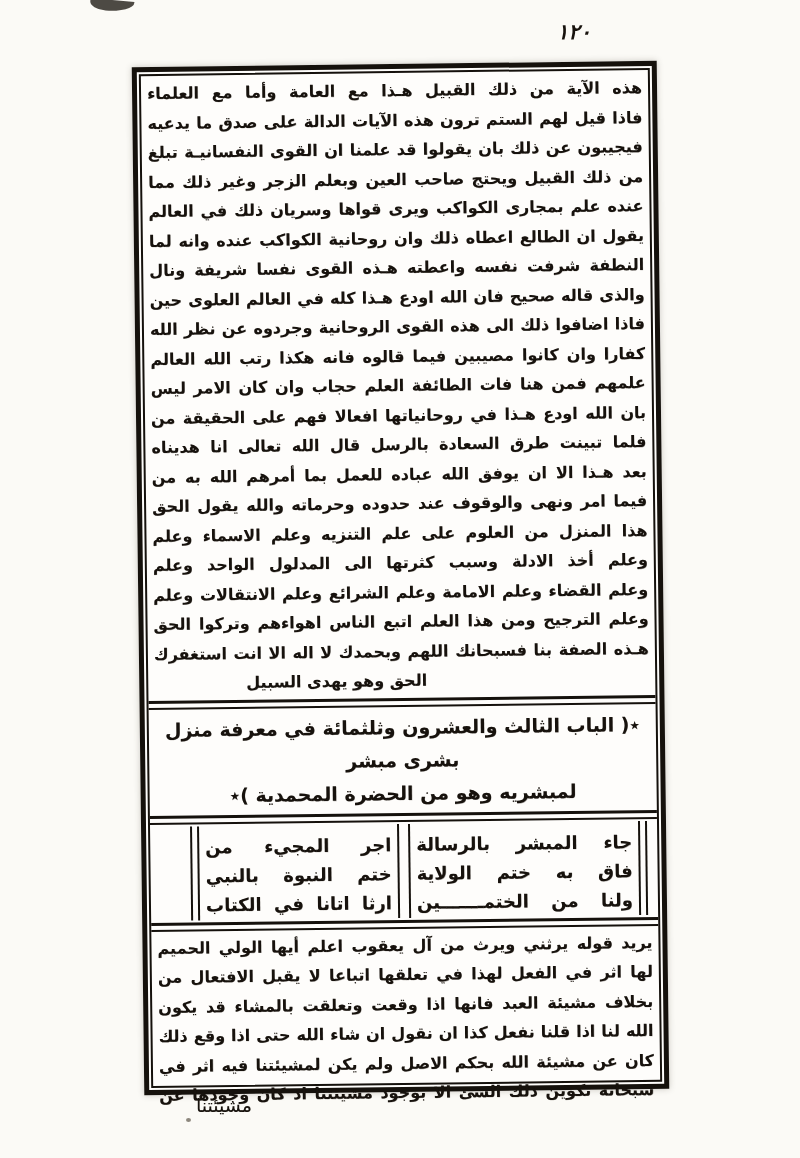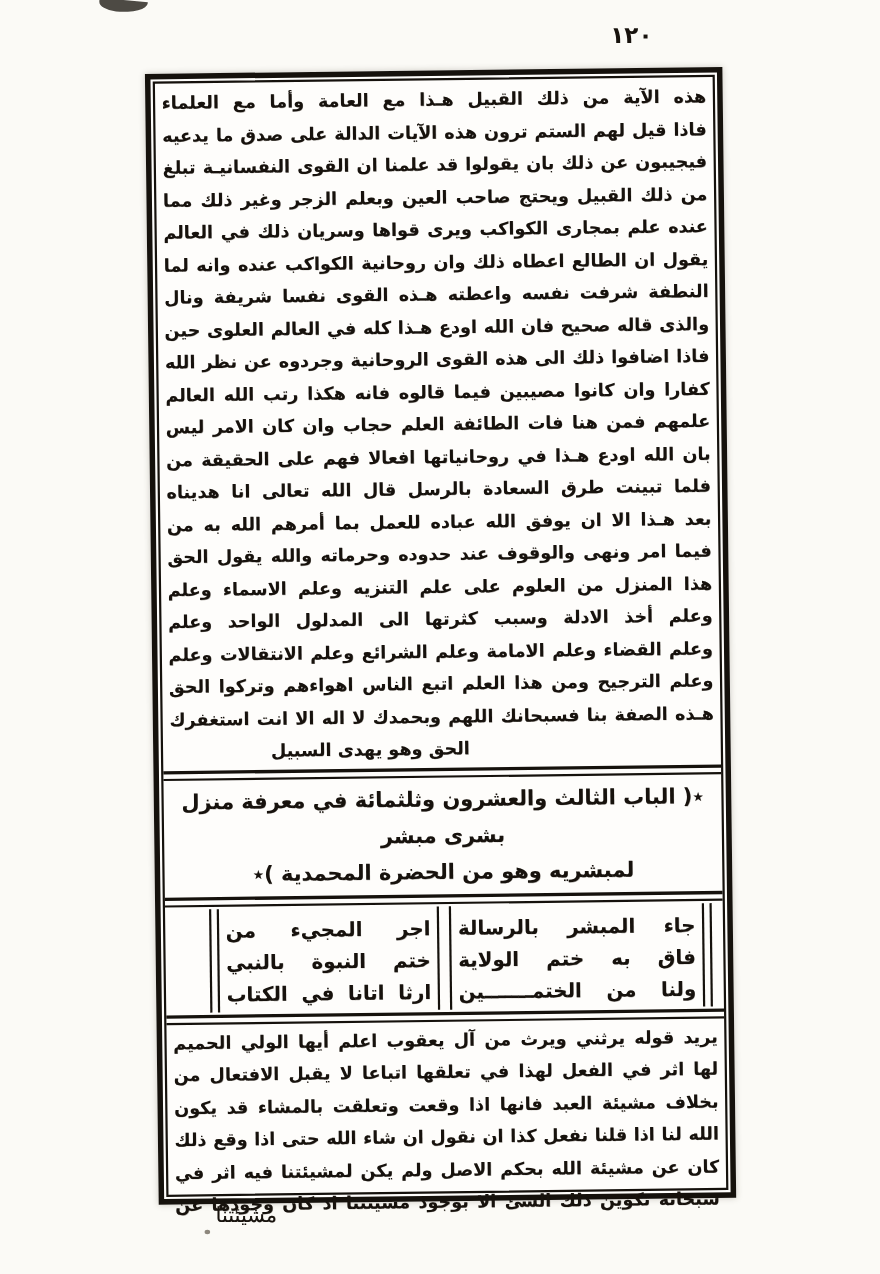--- a/index.html
+++ b/index.html
@@ -5,20 +5,21 @@
   html,body{margin:0;padding:0;}
   body{
     width:800px;height:1158px;position:relative;overflow:hidden;
     background:#fbfaf6;color:#17120d;
     font-family:"DejaVu Sans",sans-serif;
   }
   .page-number{
     position:absolute;top:20px;left:544px;width:60px;
     font-size:21px;font-weight:bold;text-align:center;
     color:#17120d;
+    font-style:italic;
   }
   .corner-smudge{
     position:absolute;left:90px;top:0;width:44px;height:11px;
     background:#2e2a24;border-radius:0 0 70% 40% / 0 0 100% 80%;
     transform:rotate(5deg);opacity:.85;
   }
   .frame{
     position:absolute;left:138px;top:64px;width:525px;height:1028px;
     box-sizing:border-box;border:5px solid #15110c;background:#fefdfb;
     transform:rotate(-0.7deg);

